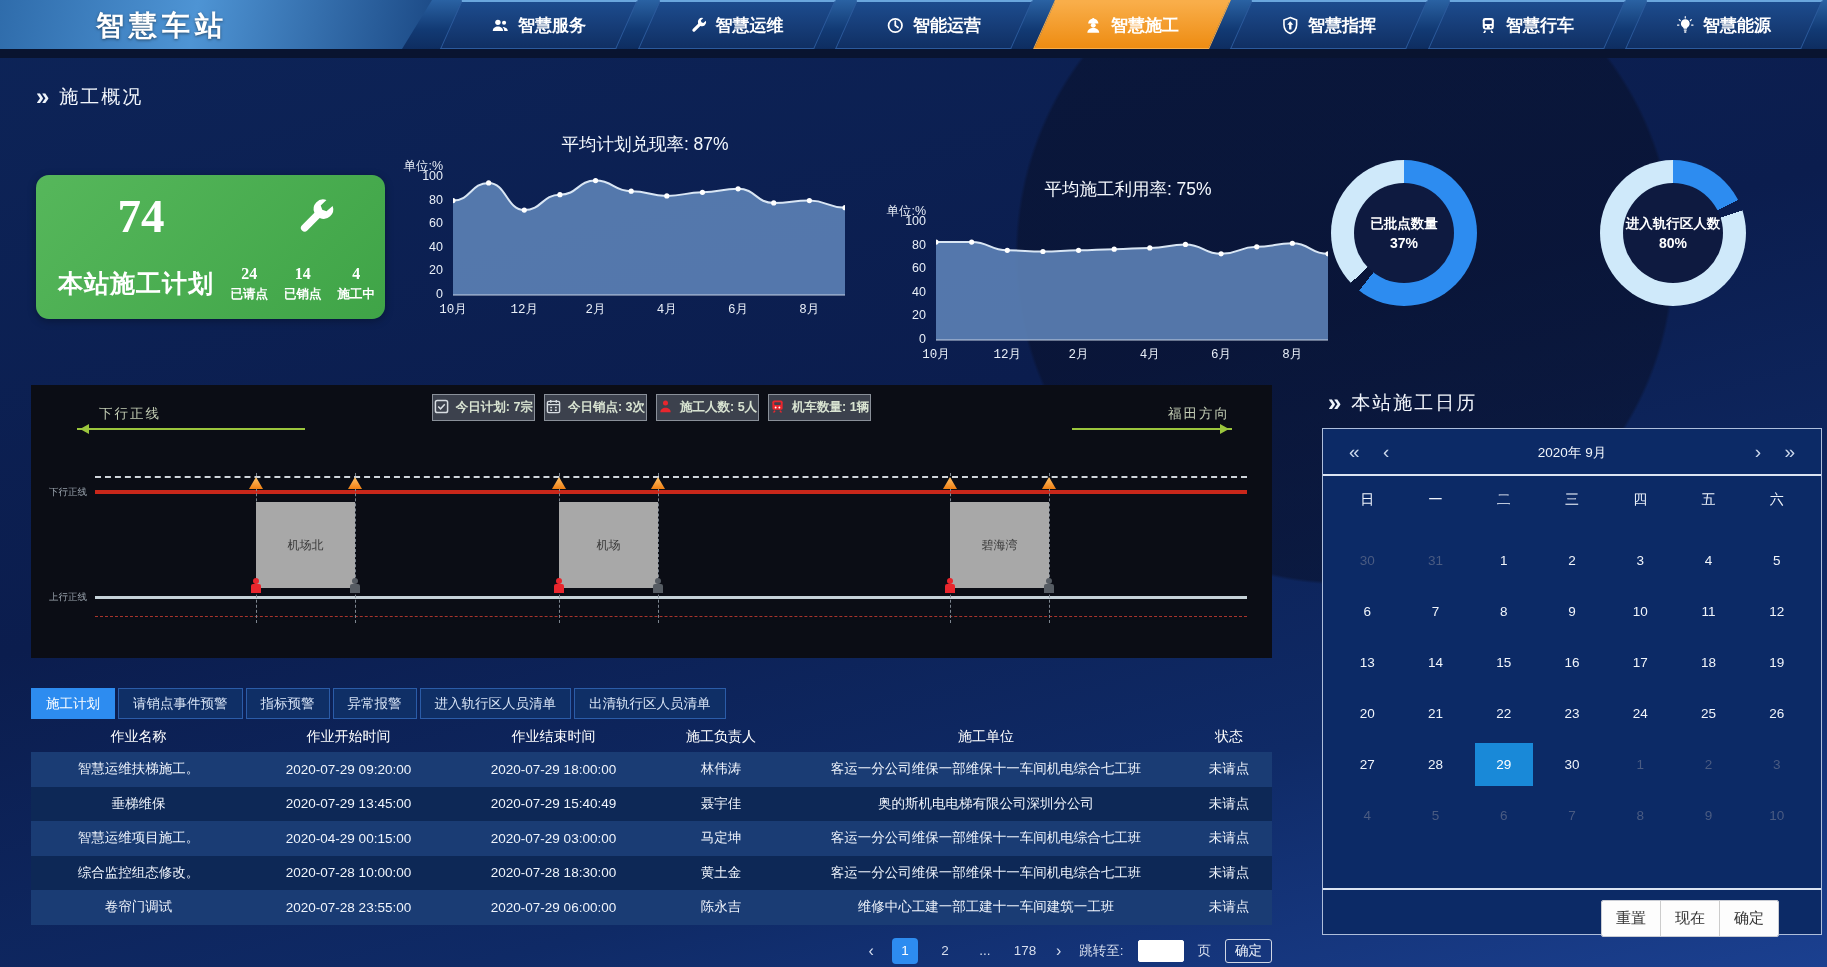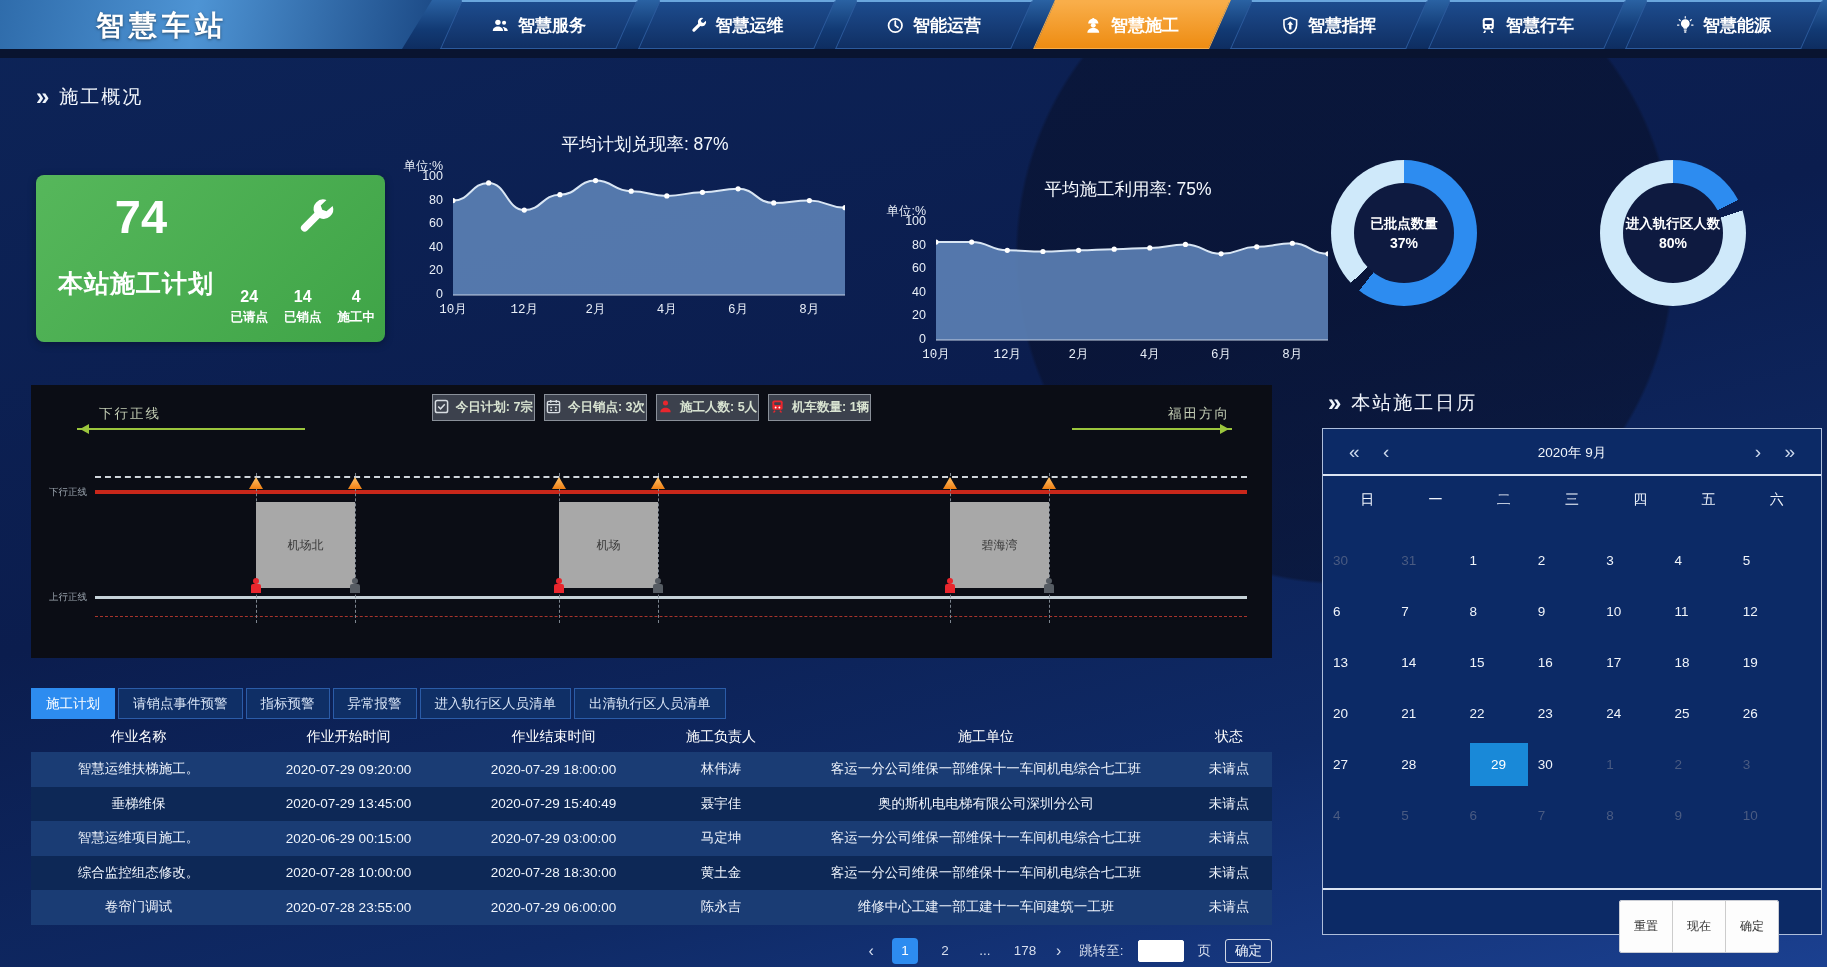--- a/index.html
+++ b/index.html
@@ -28,22 +28,22 @@
   .nav-tab-inner { width:100%; height:100%; transform:skewX(24deg); display:flex;
     align-items:center; justify-content:center; gap:8px; font-size:17px; font-weight:bold; }
   .nav-tab-inner svg { display:block; }
 
   
   .sec-head { position:absolute; display:flex; align-items:center; gap:12px; }
   .sec-chevrons { font-size:24px; font-weight:bold; color:#eef4fb; line-height:20px; letter-spacing:-2px; }
   .sec-title { font-size:19px; letter-spacing:2px; color:#f2f6fc; }
 
   
-  #plan-card { position:absolute; left:36px; top:175px; width:349px; height:167px; border-radius:8px;
-    background:linear-gradient(135deg,#56b75b 0%,#3fa447 100%); box-shadow:0 2px 8px rgba(0,0,0,.3); }
+  #plan-card { position:absolute; left:36px; top:175px; width:349px; height:144px; border-radius:13px;
+    background:linear-gradient(135deg,#56b75b 0%,#3fa447 100%); box-shadow:0 2px 8px rgba(0,0,0,.3);font-family:Liberation Serif, serif; }
   #pc-value { position:absolute; left:0; top:14px; width:210px; text-align:center; font-size:47px; font-weight:bold; }
   #pc-label { position:absolute; left:22px; top:92px; font-size:25px; font-weight:bold; letter-spacing:1px; }
   #pc-wrench { position:absolute; right:48px; top:20px; }
   #pc-stats { position:absolute; right:10px; bottom:16px; display:flex; gap:16px; }
   .pc-stat { text-align:center; }
   .pc-stat .v { font-size:16px; font-weight:bold; }
   .pc-stat .l { font-size:12.5px; font-weight:bold; margin-top:3px; }
 
   
   .area-chart { position:absolute; width:460px; height:195px; }
@@ -110,28 +110,28 @@
   
   #calendar { position:absolute; left:1322px; top:428px; width:500px; height:507px;
     background:#0c2a66; border:1px solid #aebedb; }
   #cal-nav { position:absolute; left:0; right:0; top:0; height:47px; border-bottom:2px solid #dbe4f2; }
   .cal-arrow { position:absolute; top:12px; font-size:19px; color:#cdd9ec; cursor:pointer; }
   #cal-month { position:absolute; left:0; right:0; top:15px; text-align:center; font-size:13.5px; color:#f0f4fa; }
   #cal-weekdays { position:absolute; left:10px; right:10px; top:62px; display:flex; }
   #cal-weekdays div { flex:1; text-align:center; font-size:14px; color:#eef3fb; }
   #cal-grid { position:absolute; left:10px; right:10px; top:106px; }
   .cal-row { display:flex; height:51px; }
-  .cal-cell { flex:1; display:flex; align-items:center; justify-content:flex-start; font-size:13.5px;
+  .cal-cell { flex:1; display:flex; align-items:center; justify-content:center; font-size:13.5px;
     color:#f0f4fa; cursor:pointer; }
   .cal-cell.dim { color:#4a5b82; }
   .cal-cell.selected span { display:flex; align-items:center; justify-content:center;
     width:58px; height:43px; background:#1989d8; color:#fff; }
   #cal-footer { position:absolute; left:0; right:0; bottom:0; height:46px; border-top:2px solid #dbe4f2; }
   #cal-btns { position:absolute; right:42px; top:10px; display:flex; border:1px solid #c9ccd4; border-radius:2px; overflow:hidden; }
-  .cal-btn { background:#fdfdfd; color:#333; font-size:12px; padding:17px 14px; cursor:pointer; border-left:1px solid #ccc; }
+  .cal-btn { background:#fdfdfd; color:#333; font-size:15px; padding:8px 14px; cursor:pointer; border-left:1px solid #ccc; }
   .cal-btn:first-child { border-left:none; }
 </style>
 </head>
 <body>
 
 <div id="app">
 
   <div id="navbar">
     <div id="nav-logo-wrap">
       <div id="nav-logo">智慧车站</div>
@@ -432,21 +432,21 @@
       <div class="wl-row wl-grid even">
         <div>垂梯维保</div>
         <div>2020-07-29 13:45:00</div>
         <div>2020-07-29 15:40:49</div>
         <div>聂宇佳</div>
         <div>奥的斯机电电梯有限公司深圳分公司</div>
         <div>未请点</div>
       </div>
       <div class="wl-row wl-grid odd">
         <div>智慧运维项目施工。</div>
-        <div>2020-06-29 00:15:00</div>
+        <div>2020-04-29 00:15:00</div>
         <div>2020-07-29 03:00:00</div>
         <div>马定坤</div>
         <div>客运一分公司维保一部维保十一车间机电综合七工班</div>
         <div>未请点</div>
       </div>
       <div class="wl-row wl-grid even">
         <div>综合监控组态修改。</div>
         <div>2020-07-28 10:00:00</div>
         <div>2020-07-28 18:30:00</div>
         <div>黄土金</div>

